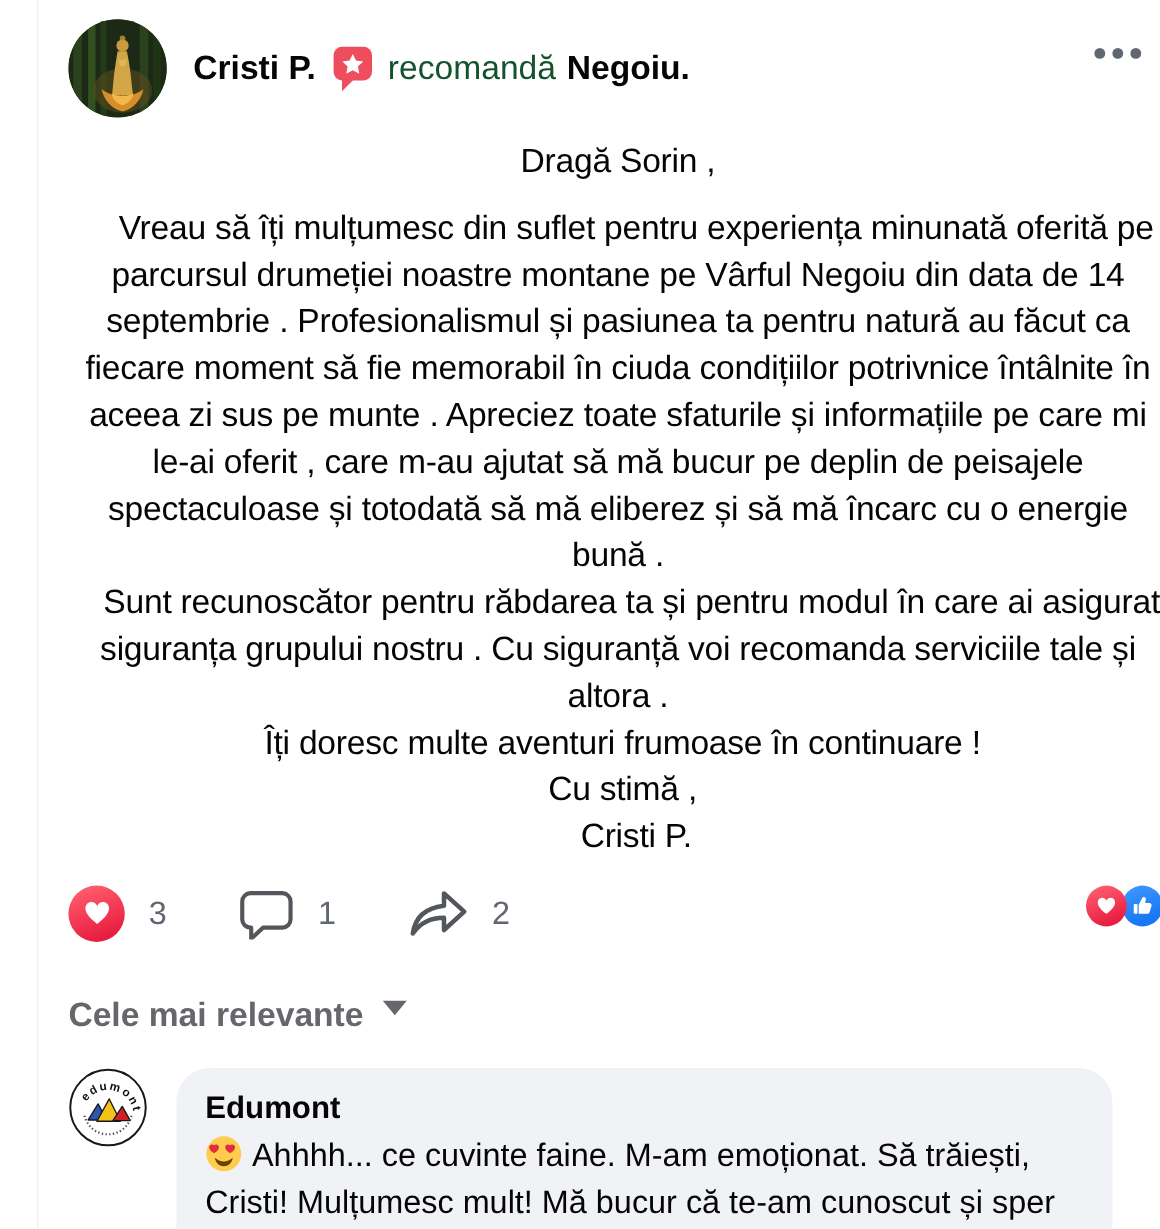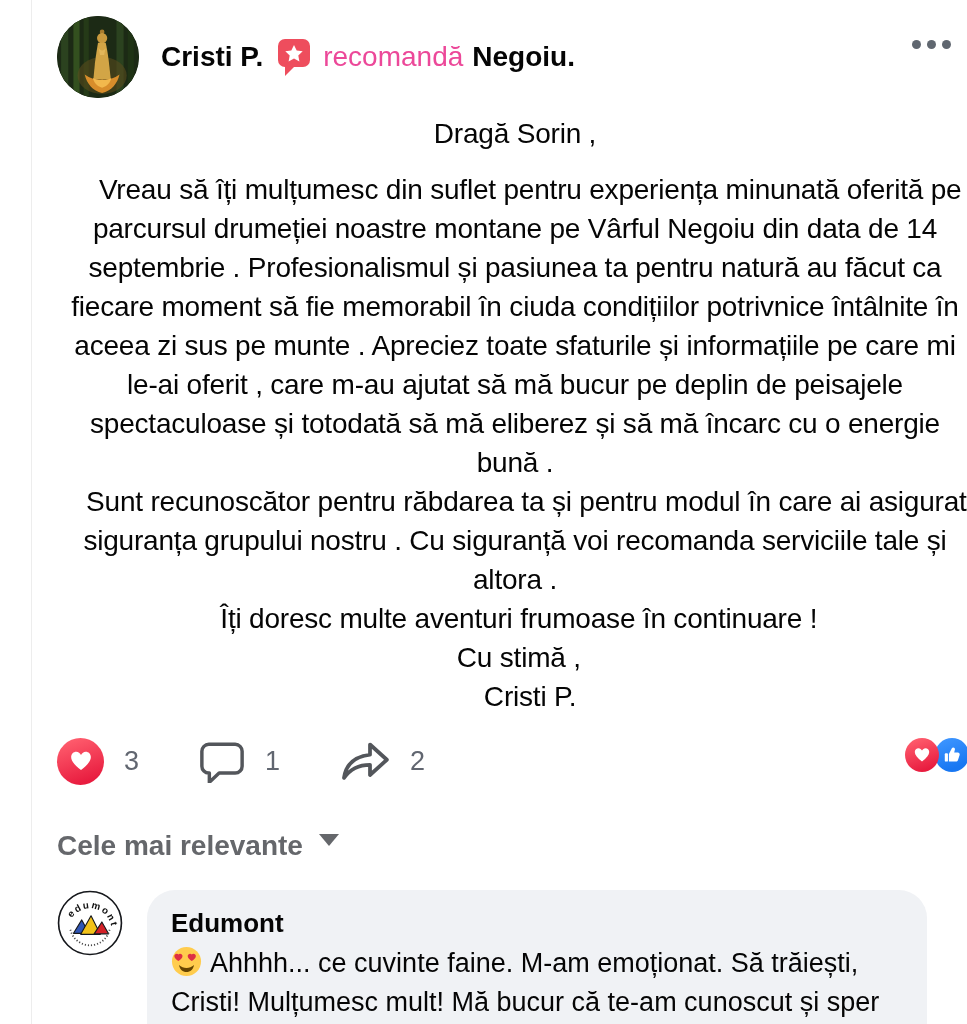--- a/index.html
+++ b/index.html
@@ -21,21 +21,21 @@
   .avatar{
     width:82px; height:82px; border-radius:50%; overflow:hidden; flex:0 0 82px;
     background:#1d2b16;
   }
   .header-line{
     margin-left:22px; display:flex; align-items:center; gap:9px;
     font-size:28px; line-height:34px; white-space:nowrap;
   }
   .author-name{ font-weight:700; color:#050505; }
   .rec-badge{ width:36px; height:40px; display:inline-block; margin:0 2px 0 4px; }
-  .action-text{ color:#ec4899; }
+  .action-text{ color:#14532d; }
   .page-name{ font-weight:700; color:#050505; }
   .more-btn{
     position:absolute; right:12px; top:14px;
     display:flex; gap:6px; padding:10px; cursor:pointer;
   }
   .more-btn i{ width:9px; height:9px; border-radius:50%; background:#606770; }
   
   .post-body{
     margin-top:16px;
     font-size:28px; line-height:39px; letter-spacing:-0.2px;

